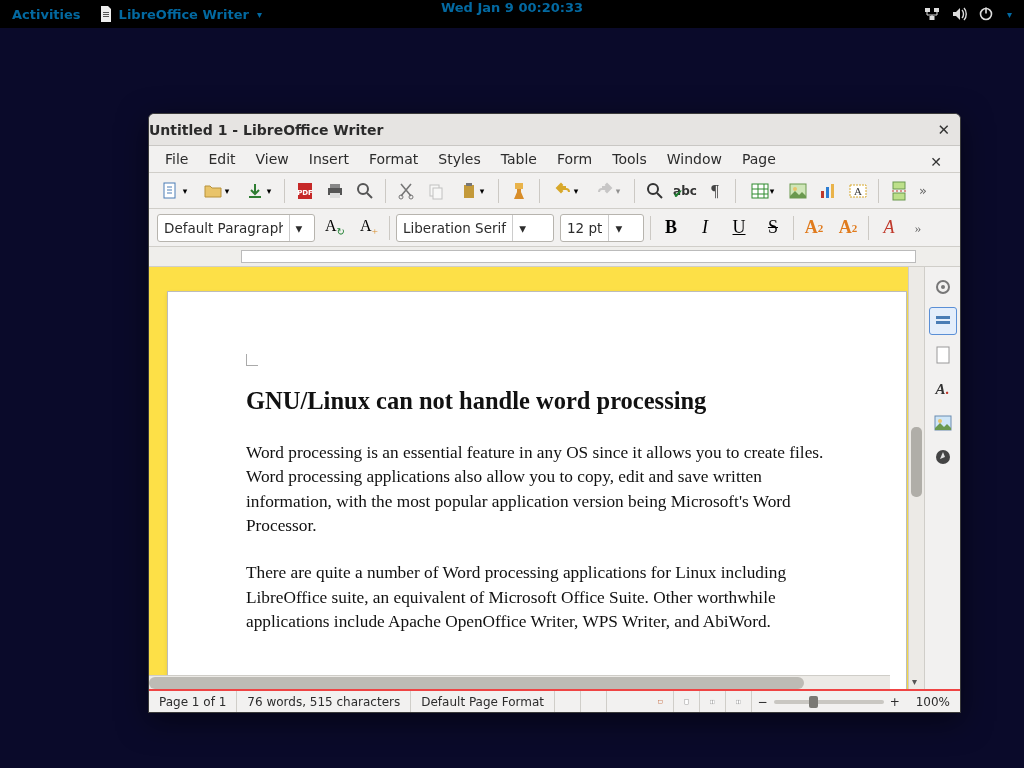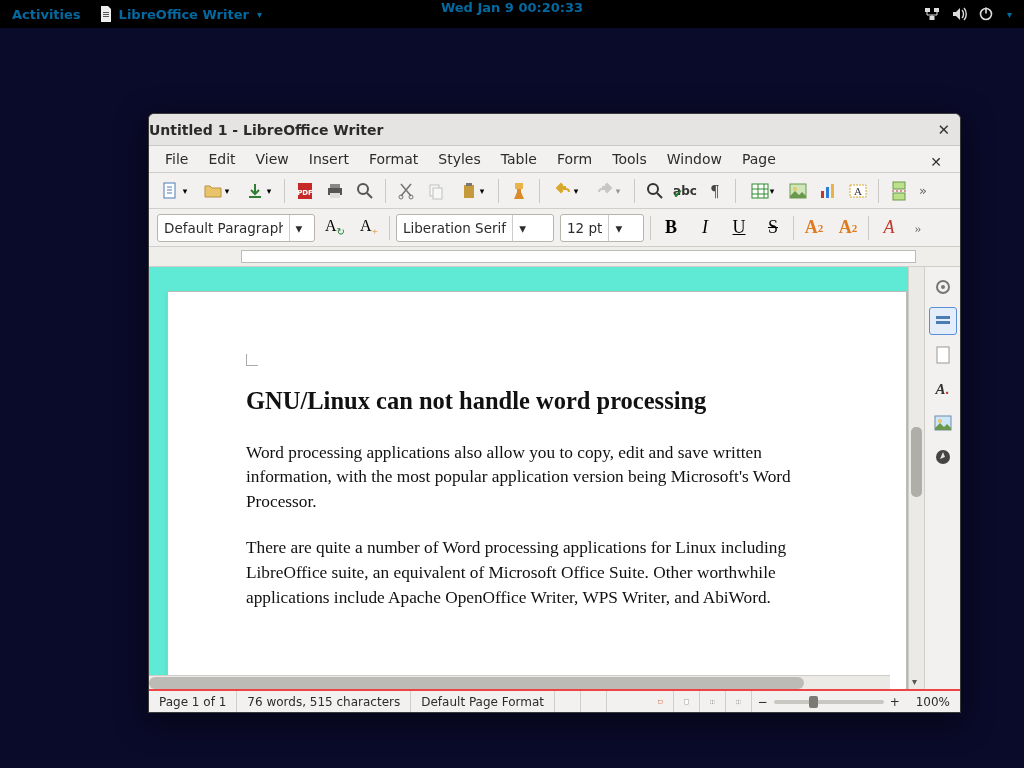--- a/index.html
+++ b/index.html
@@ -71,21 +71,21 @@
   }
   .combo .dd { margin-left:6px; width:20px; text-align:center; border-left:1px solid #ccc; height:100%; display:flex;align-items:center;justify-content:center;}
   .fbtn { width:28px;height:28px;display:flex;align-items:center;justify-content:center;font-family:"Liberation Serif",serif;font-size:18px;}
   .fbtn.b{font-weight:900;} .fbtn.i{font-style:italic;font-family:serif;} .fbtn.u{text-decoration:underline;} .fbtn.s{text-decoration:line-through;}
   .orange{color:#e07b1d;font-weight:700;}
   .ruler {
     height:20px; background:#efeeeb; border-bottom:1px solid #d0cec9;
     position:relative; font-size:9px; color:#666;
   }
   .ruler .white{position:absolute;left:92px;right:44px;top:3px;height:13px;background:#fff;border:1px solid #bbb;}
-  .workarea { flex:1; display:flex; background:#5eead4; overflow:hidden;}
+  .workarea { flex:1; display:flex; background:#fde047; overflow:hidden;}
   .docscroll{ flex:1; overflow:hidden; position:relative;}
   .page {
     position:absolute; left:18px; top:24px; width:740px; height:900px;
     background:#fff; border:1px solid #bcbcbc;
     box-shadow: 0 2px 4px rgba(0,0,0,.1);
     padding: 92px 78px 60px 78px;
     font-family: "Liberation Serif", "Times New Roman", serif;
     color:#111; font-size:17.3px; line-height:1.42;
   }
   .page .margin-mark{position:absolute;left:78px;top:62px;width:12px;height:12px;border-left:1px solid #aaa;border-bottom:1px solid #aaa;}
@@ -344,20 +344,21 @@
 
   <div class="ruler">
     <div class="white"></div>
   </div>
 
   <div class="workarea">
     <div class="docscroll">
       <div class="page">
         <div class="margin-mark"></div>
         <h1>GNU/Linux can not handle word processing</h1>
+        <p>Word processing is an essential feature in any OS since it allows you to create files.</p>
         <p>Word processing applications also allow you to copy, edit and save written information, with the most popular application version being Microsoft's Word Processor.</p>
         <div class="gap"></div>
         <p>There are quite a number of Word processing applications for Linux including LibreOffice suite, an equivalent of Microsoft Office Suite. Other worthwhile applications include Apache OpenOffice Writer, WPS Writer, and AbiWord.</p>
       </div>
       <div class="hscroll">
           <div class="thumb"></div>
         </div>
     </div>
 
     <div class="vscroll">

